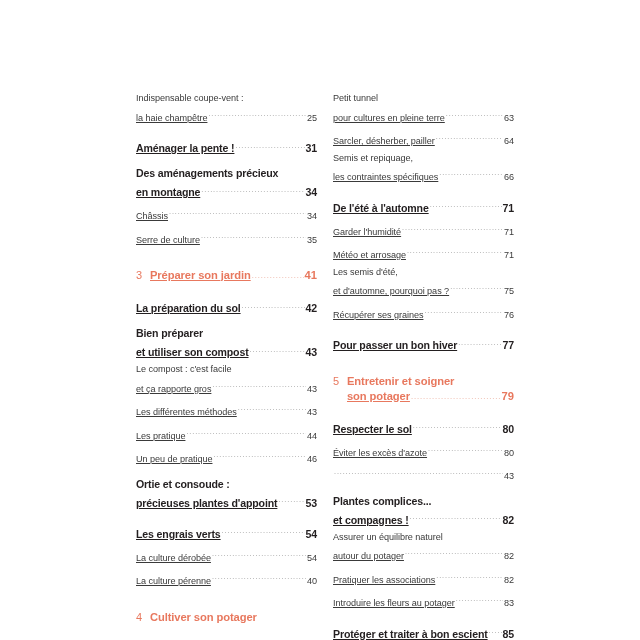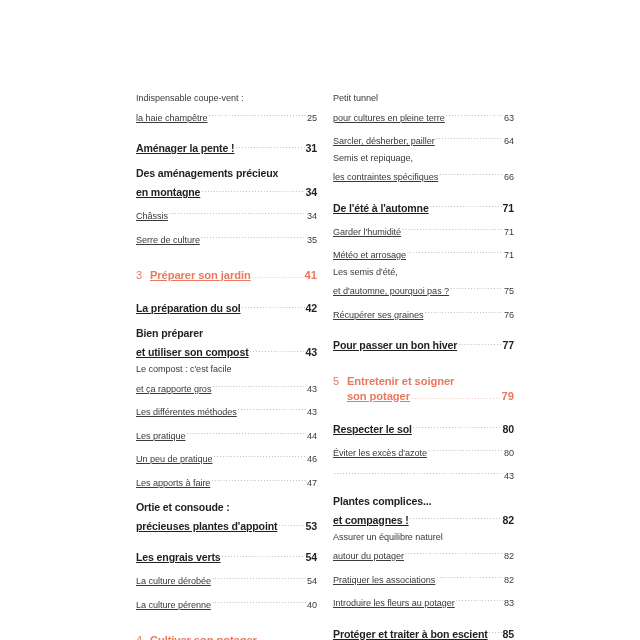--- a/index.html
+++ b/index.html
@@ -261,27 +261,20 @@
             <span class="page-num">44</span>
           </div>
         </div>
         <div class="entry sub">
           <div class="entry-line">
             <span class="entry-title">Un peu de pratique</span>
             <span class="leader"></span>
             <span class="page-num">46</span>
           </div>
         </div>
-        <div class="entry sub">
-          <div class="entry-line">
-            <span class="entry-title">Les apports à faire</span>
-            <span class="leader"></span>
-            <span class="page-num">47</span>
-          </div>
-        </div>
         <div class="entry section">
           <span class="pretitle">Ortie et consoude :</span>
           <div class="entry-line">
             <span class="entry-title">précieuses plantes d'appoint</span>
             <span class="leader"></span>
             <span class="page-num">53</span>
           </div>
         </div>
         <div class="entry section">
           <div class="entry-line">

